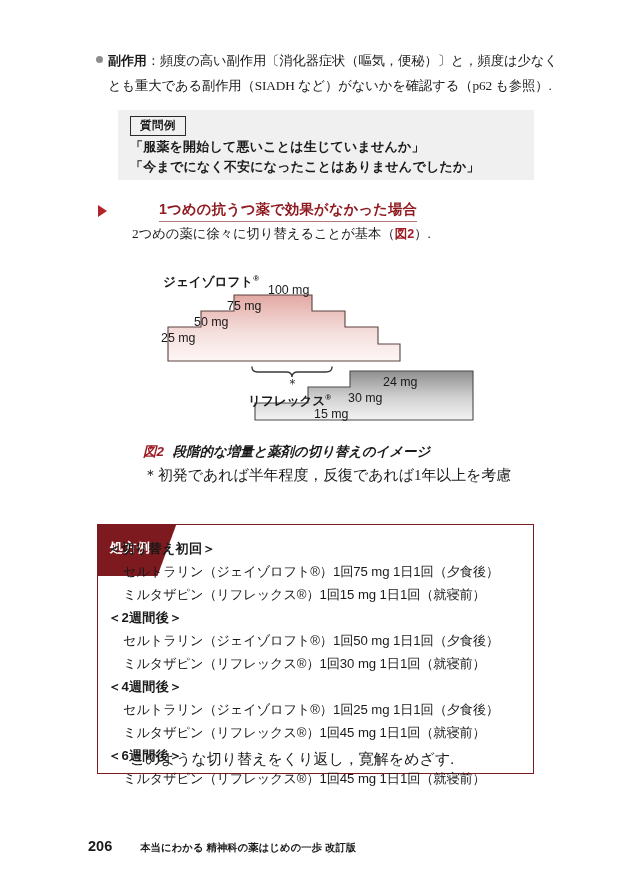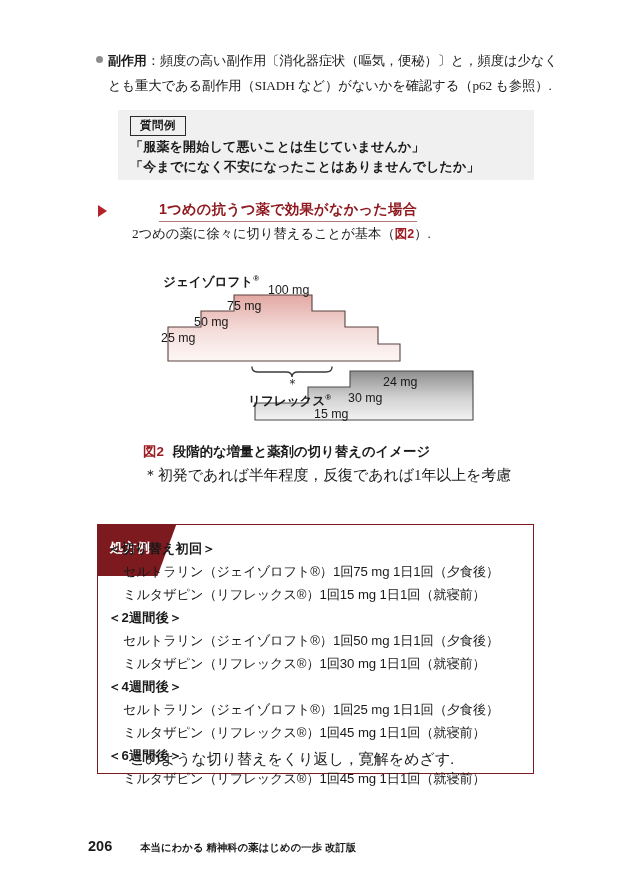--- a/index.html
+++ b/index.html
@@ -159,20 +159,21 @@
 
   
   .fig-cap {
     position: absolute;
     left: 143px;
     top: 443px;
     font-family: "Liberation Sans", sans-serif;
     font-weight: bold;
     font-size: 13.4px;
     white-space: nowrap;
+    font-style: italic;
   }
   .fig-cap .num { color: #9b1c22; margin-right: 9px; }
   .fig-note {
     position: absolute;
     left: 143px;
     top: 466px;
     font-size: 15px;
     letter-spacing: -0.1px;
     white-space: nowrap;
   }

